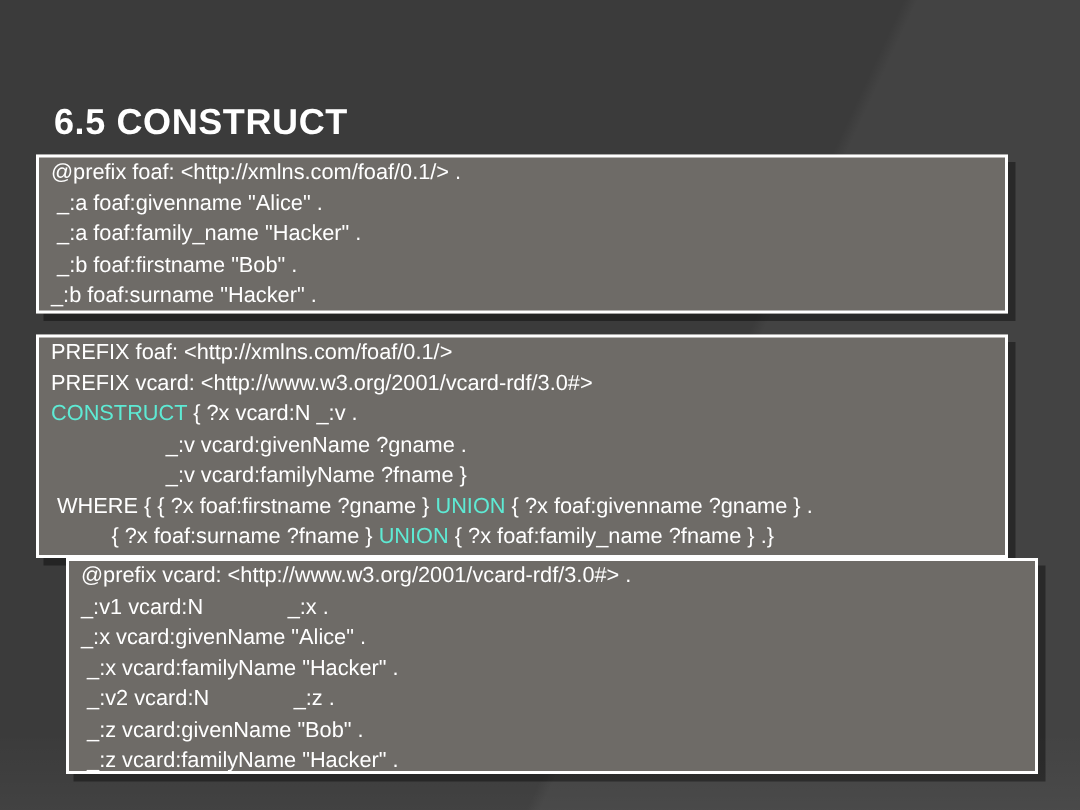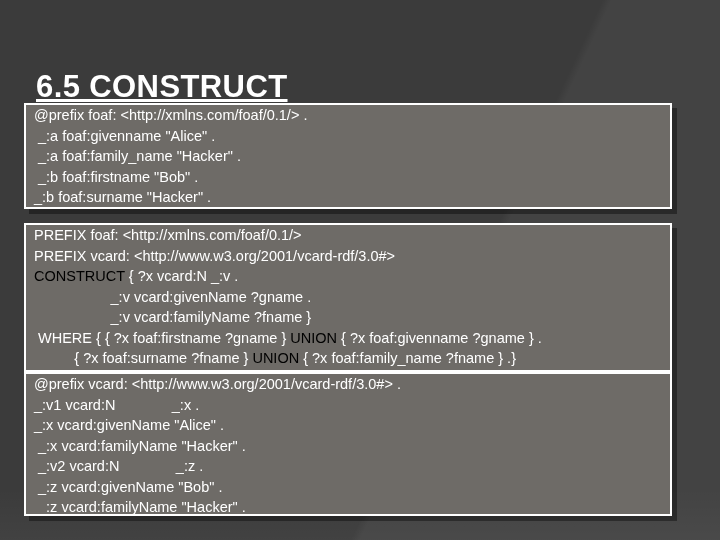--- a/index.html
+++ b/index.html
@@ -32,50 +32,49 @@
 
   #slide {
     position: absolute;
     inset: 0;
   }
 
   #page-title {
     position: absolute;
     left: 36px;
     top: 48px;
-    font-size: 31px;
+    font-size: 24px;
     line-height: 36px;
     color: #ffffff;
     letter-spacing: 0.4px;
     white-space: nowrap;
-    text-decoration: underline;
   }
 
   .code-block {
     position: absolute;
     left: 24px;
     width: 648px;
     box-sizing: border-box;
     background: #6e6b67;
     border: 2px solid #ffffff;
     box-shadow: 5px 5px 0 rgba(0,0,0,0.38);
     padding: 0 6px 4px 8px;
     color: #ffffff;
     font-size: 14.5px;
     line-height: 20.5px;
     white-space: pre;
     overflow: hidden;
   }
 
   #block-rdf-input  { top: 103px; height: 106px; }
   #block-query      { top: 223px; height: 149px; }
-  #block-rdf-output { top: 372px; height: 144px; }
+  #block-rdf-output { top: 372px; height: 144px; margin-left: 20px; }
 
   .code-line { white-space: pre; }
-  .kw { color: #000000; }
+  .kw { color: #5eead4; }
 </style>
 </head>
 <body>
 
 <div id="slide">
 
   <div id="slide-bg-decor"></div>
   <div id="slide-bg-decor2"></div>
 
   <h1 id="page-title">6.5 CONSTRUCT</h1>

